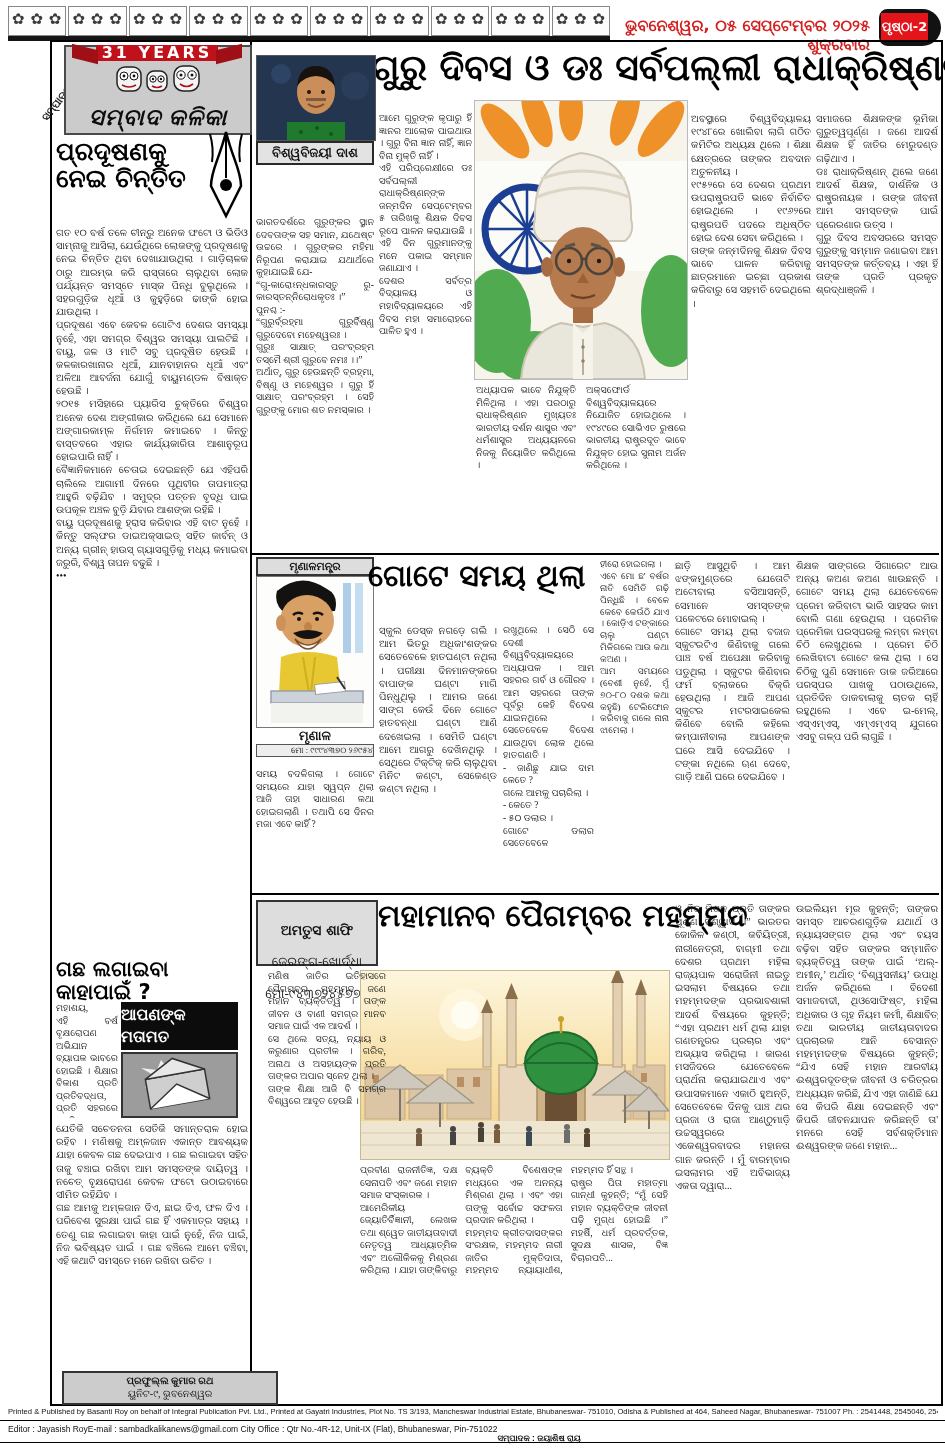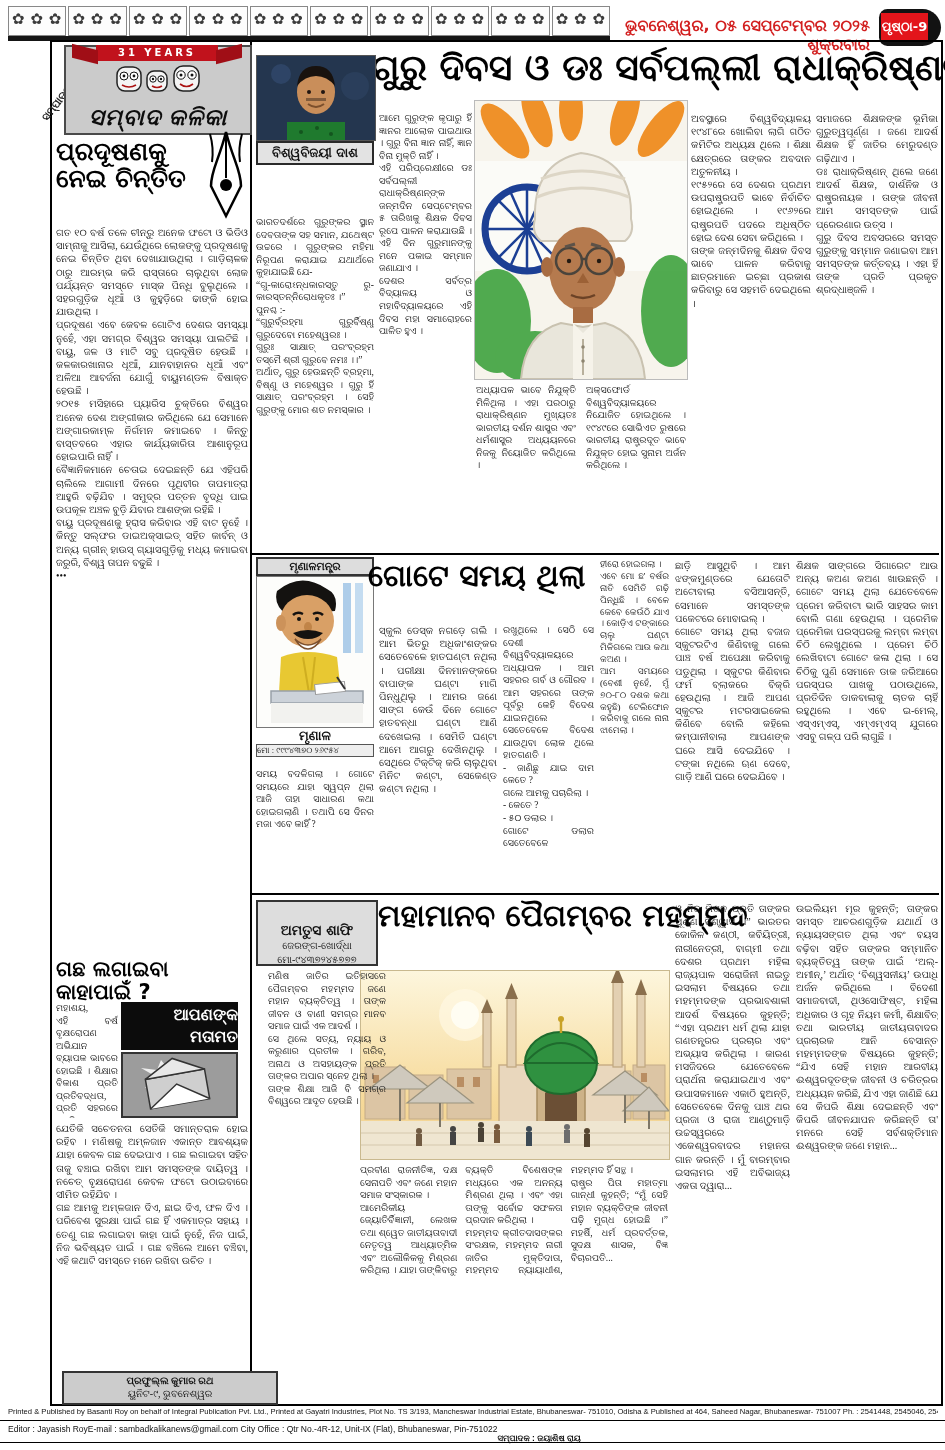--- a/index.html
+++ b/index.html
@@ -20,32 +20,32 @@
   
   #frame{left:50px;top:40px;width:889px;height:1362px;border:2px solid #000;}
   #vsep{left:250px;top:42px;width:2px;height:1358px;}
   #hsepA{left:252px;top:553px;width:687px;height:2px;}
   #hsepB{left:252px;top:893px;width:687px;height:2px;}
   
   #edition-label{left:34px;top:92px;font-size:11px;font-weight:bold;color:#222;transform:rotate(-52deg);
          font-family:"DejaVu Sans",sans-serif;}
   #masthead{left:64px;top:45px;width:184px;height:86px;background:#cbcbcb;border:2px solid #4a4a4a;text-align:center;}
   #ribbon{position:absolute;left:30px;top:-2px;width:122px;height:16px;background:#c1121c;color:#fff;
-          font-size:10px;font-weight:bold;letter-spacing:3px;line-height:16px;font-family:"DejaVu Sans",sans-serif;}
+          font-size:16px;font-weight:bold;letter-spacing:3px;line-height:16px;font-family:"DejaVu Sans",sans-serif;}
   #ribbon:before,#ribbon:after{content:"";position:absolute;top:2px;width:26px;height:14px;background:#a00e16;}
   #ribbon:before{left:-24px;transform:skewY(14deg);}
   #ribbon:after{right:-24px;transform:skewY(-14deg);}
   #masthead-title{position:absolute;left:0;right:0;bottom:2px;font-size:23px;font-weight:bold;font-style:italic;
           color:#0d0d0d;letter-spacing:1px;}
   #lh1{left:56px;top:138px;width:152px;font-size:25px;line-height:1.08;}
   #pen{left:204px;top:128px;}
   #lbody1{left:56px;top:226px;width:192px;height:724px;}
   #lh2{left:56px;top:958px;width:194px;font-size:21px;line-height:1.1;}
   #lbody2a{left:56px;top:1002px;width:62px;height:116px;font-size:9.5px;}
-  #opinion-head{left:121px;top:1002px;width:117px;height:46px;background:#0c0c0c;color:#fff;text-align:right;
+  #opinion-head{left:121px;top:1002px;width:117px;height:46px;background:#0c0c0c;color:#fff;text-align:left;
           font-size:16px;font-weight:bold;font-family:"DejaVu Sans",sans-serif;line-height:1.35;padding-top:2px;}
   #opinion-env{left:121px;top:1052px;width:113px;height:62px;border:2px solid #333;background:#9c9c9c;}
   #lbody2b{left:56px;top:1122px;width:192px;height:246px;}
   #lsig{left:62px;top:1371px;width:212px;height:30px;background:#ccc;border:2px solid #333;text-align:center;}
   #lsig .n{font-size:10px;font-weight:bold;line-height:15px;}
   #lsig .p{font-size:10px;line-height:12px;}
   
   #guru-head{left:372px;top:47px;width:566px;font-size:36px;white-space:nowrap;}
   #author1{left:256px;top:55px;width:118px;}
   #author1 .name{border:2px solid #2a2a2a;background:#e3e3e3;font-weight:bold;font-size:13px;text-align:center;
@@ -56,32 +56,32 @@
   #rkphoto{left:474px;top:100px;width:212px;height:278px;border:1px solid #bbb;}
   #gcm{left:476px;top:384px;width:210px;height:166px;font-size:9.5px;column-count:2;column-gap:10px;}
   #gc5{left:691px;top:112px;width:120px;height:438px;}
   #gc6{left:816px;top:112px;width:122px;height:438px;}
   
   #car-card{left:256px;top:557px;width:118px;}
   #car-label{border:2px solid #333;background:#ddd;font-size:11px;font-weight:bold;text-align:center;
          font-family:"DejaVu Sans",sans-serif;padding:1px 0;}
   #car-img{border:1px solid #777;display:block;}
   #car-name{font-size:13px;font-weight:bold;text-align:center;font-family:"DejaVu Sans",sans-serif;}
-  #car-phone{border:1px solid #555;font-size:8.5px;text-align:left;background:#eee;}
+  #car-phone{border:1px solid #555;font-size:8.5px;text-align:right;background:#eee;}
   #time-head{left:368px;top:558px;width:230px;font-size:30px;white-space:nowrap;}
   #tc0{left:256px;top:768px;width:118px;height:122px;font-size:9.5px;}
   #tc1{left:379px;top:624px;width:118px;height:266px;}
   #tc2{left:503px;top:624px;width:91px;height:266px;font-size:9.5px;}
   #tc3{left:600px;top:559px;width:69px;height:330px;font-size:9px;}
   #tc4{left:675px;top:559px;width:115px;height:330px;}
   #tc5{left:796px;top:559px;width:142px;height:330px;}
   
   #author2{left:256px;top:900px;width:118px;height:62px;background:#ddd;border:2px solid #333;text-align:center;}
   #author2 .name{font-size:14px;font-weight:bold;font-family:"DejaVu Sans",sans-serif;padding-top:20px;}
-  #author2 .meta{font-size:10px;line-height:1.4;}
+  #author2 .meta{font-size:13px;line-height:1.4;margin-top:14px;}
   #pc0{left:256px;top:970px;width:118px;height:428px;font-size:9.5px;margin-left:12px;}
   #prophet-head{left:378px;top:898px;width:348px;font-size:30px;white-space:nowrap;}
   #mosque{left:360px;top:970px;width:308px;height:188px;border:1px solid #c9b98f;}
   #pcm{left:360px;top:1164px;width:308px;height:234px;column-count:3;column-gap:8px;font-size:9.5px;}
   #pc4{left:675px;top:902px;width:115px;height:496px;}
   #pc5{left:796px;top:902px;width:142px;height:496px;}
   
   #f1{left:8px;top:1407px;width:930px;font-size:7.6px;font-family:"Liberation Sans",sans-serif;white-space:nowrap;overflow:hidden;}
   #fline1{left:0;top:1420px;width:945px;height:1px;}
   #f2{left:8px;top:1424px;width:930px;display:flex;justify-content:flex-start;
@@ -100,21 +100,21 @@
     <div class="ftile">✿ ✿ ✿</div>
     <div class="ftile">✿ ✿ ✿</div>
     <div class="ftile">✿ ✿ ✿</div>
     <div class="ftile">✿ ✿ ✿</div>
     <div class="ftile">✿ ✿ ✿</div>
     <div class="ftile">✿ ✿ ✿</div>
     <div class="ftile">✿ ✿ ✿</div>
   </div>
   <div class="abs hl" id="dateline">ଭୁବନେଶ୍ୱର, ୦୫ ସେପ୍ଟେମ୍ବର ୨୦୨୫ ଶୁକ୍ରବାର</div>
   <div class="abs" id="page-badge">
-    <div class="red">ପୃଷ୍ଠା-9</div>
+    <div class="red">ପୃଷ୍ଠା-2</div>
   </div>
 
   <div class="abs" id="frame"></div>
   <div class="abs line" id="vsep"></div>
   <div class="abs line" id="hsepA"></div>
   <div class="abs line" id="hsepB"></div>
 
   <div class="abs" id="edition-label">ସମ୍ପାଦକୀୟ</div>
   <div class="abs" id="masthead">
     <div id="ribbon">31 YEARS</div>

